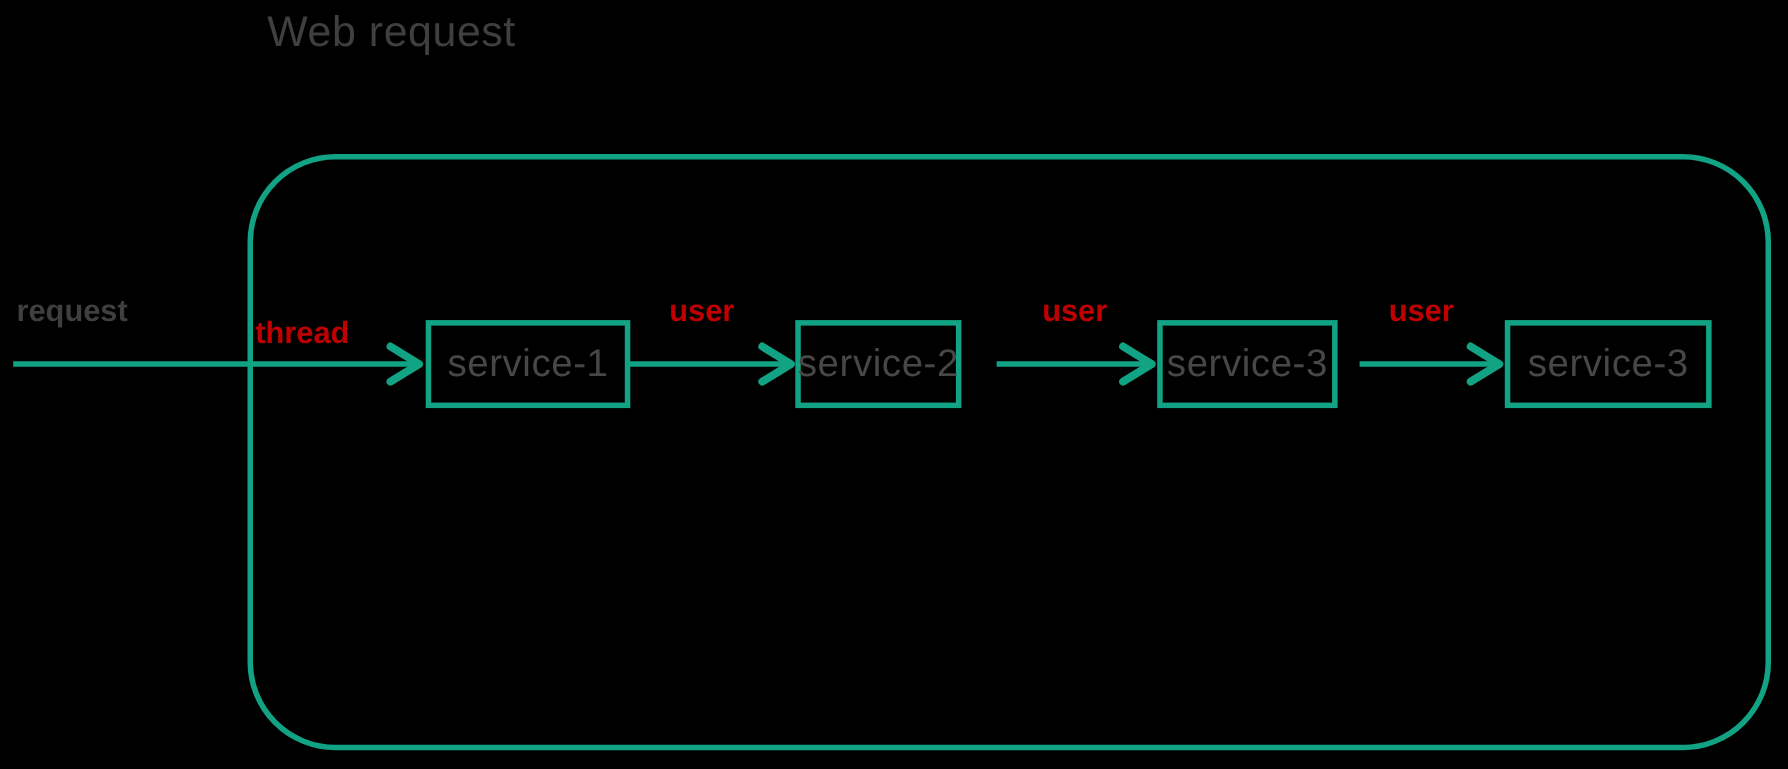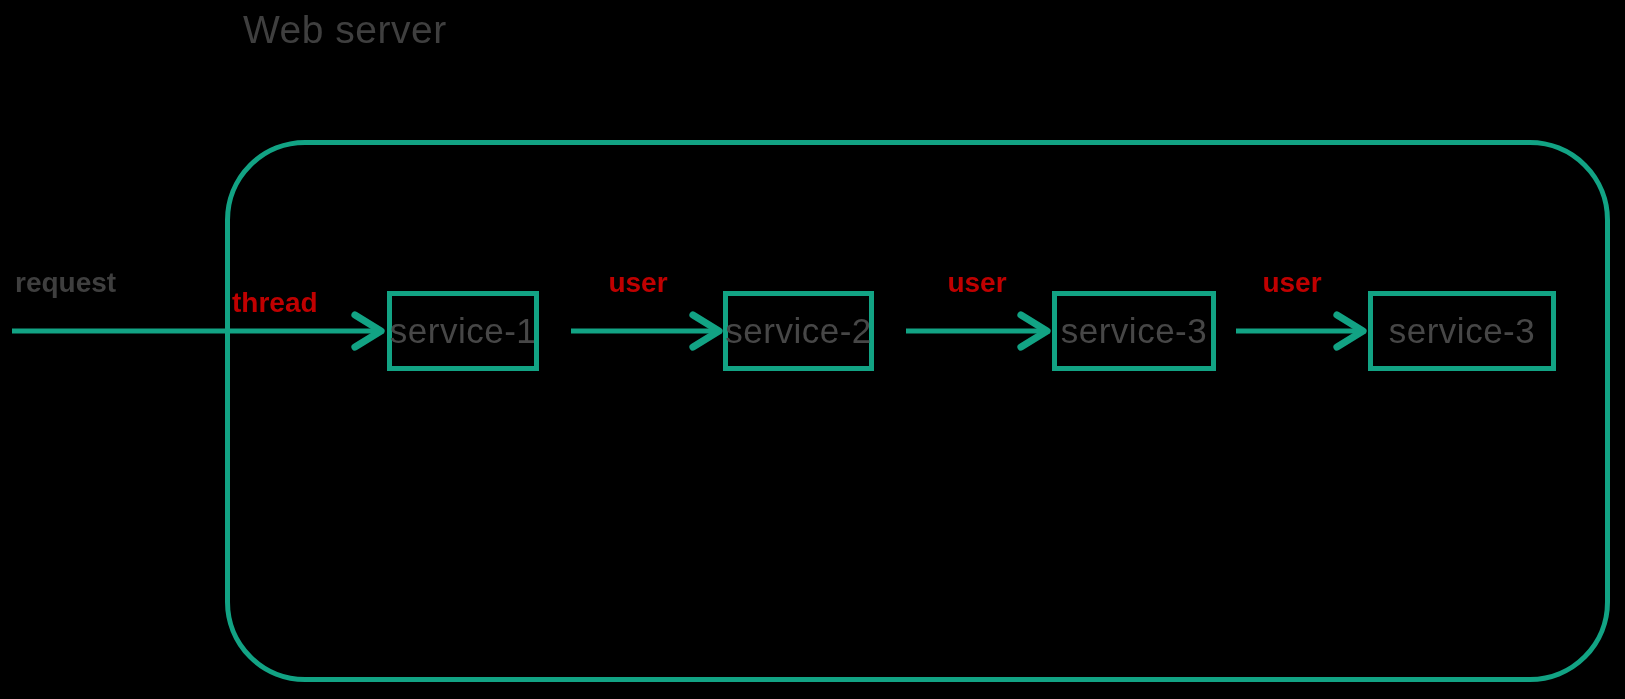--- a/index.html
+++ b/index.html
@@ -68,36 +68,36 @@
     align-items: center;
     justify-content: center;
   }
   .svc span {
     color: var(--service-gray);
     font-size: 35px;
     font-weight: 400;
     letter-spacing: 0.5px;
     white-space: nowrap;
   }
-  .svc.s1 { left: 387px;  width: 152px; }
+  .svc.s1 { left: 387px;  width: 186px; }
   .svc.s2 { left: 723px;  width: 151px; }
   .svc.s3 { left: 1052px; width: 164px; }
   .svc.s4 { left: 1368px; width: 188px; }
   .lbl-request { left: 15px; }
   .lbl-thread  { left: 232px; margin-top: 20px; }
   .lbl-user1   { left: 638px; }
   .lbl-user2   { left: 977px; }
   .lbl-user3   { left: 1292px; }
 </style>
 </head>
 <body>
 
 <div class="canvas">
 
-  <div class="title">Web server</div>
+  <div class="title">Web request</div>
 
   <div class="outer-box"></div>
 
   <svg class="arrows" width="1625" height="699" viewBox="0 0 1625 699" xmlns="http://www.w3.org/2000/svg">
     <defs>
       <marker id="vee" viewBox="0 0 10 10" refX="8" refY="5" markerWidth="8" markerHeight="8" orient="auto" markerUnits="strokeWidth">
         <polyline points="1.5,1 8,5 1.5,9" fill="none" stroke-width="1.8" stroke-linecap="round" stroke-linejoin="round" style="stroke: var(--teal)"></polyline>
       </marker>
     </defs>
     <line x1="12" y1="331" x2="381" y2="331" style="stroke: var(--teal)" stroke-width="5" marker-end="url(#vee)"></line>

